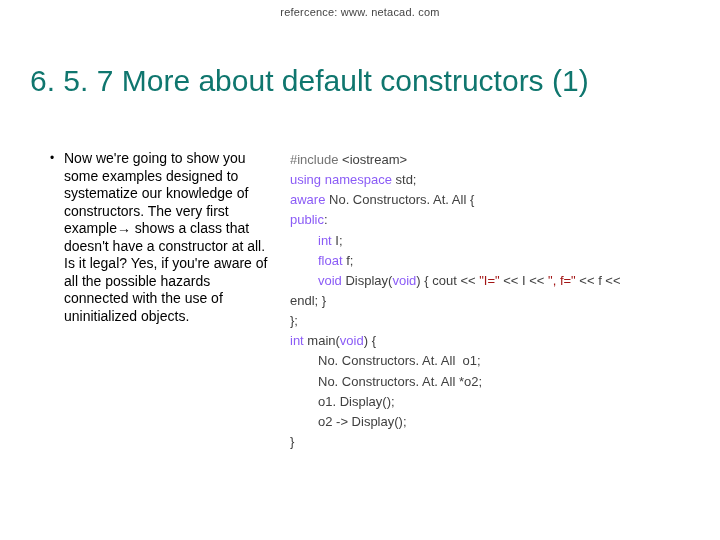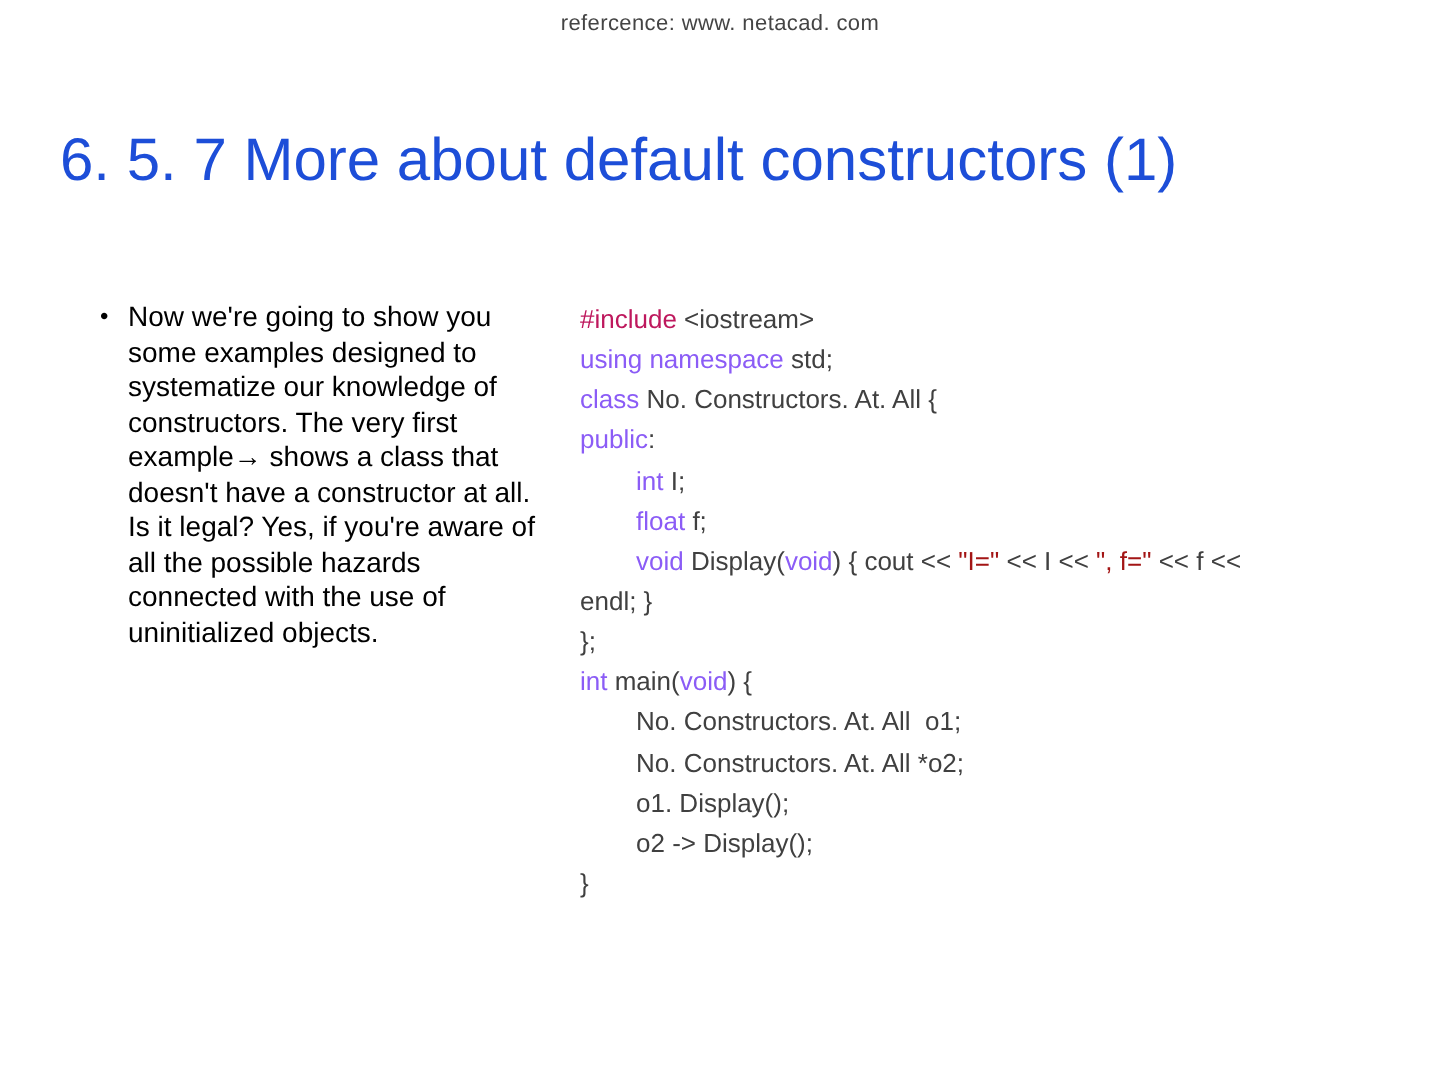--- a/index.html
+++ b/index.html
@@ -1,29 +1,29 @@
 <!DOCTYPE html>
 <html><head>
 <meta charset="utf-8">
 <style>
   * { margin: 0; padding: 0; box-sizing: border-box; }
   html, body { width: 720px; height: 540px; background: #fff; font-family: Arial, Helvetica, sans-serif; }
   .slide { width: 720px; height: 536px; position: relative; }
   .ref { position: absolute; top: 6px; left: 0; right: 0; text-align: center; font-size: 11px; color: #444; letter-spacing: 0.2px; }
-  .title { position: absolute; top: 64px; left: 30px; right: 30px; font-size: 30px; color: #1d4ed8; font-weight: 400; }
+  .title { position: absolute; top: 64px; left: 30px; right: 30px; font-size: 30px; color: #0f766e; font-weight: 400; }
   .body { position: absolute; top: 150px; left: 50px; right: 30px; display: flex; }
   .left { width: 220px; font-size: 14px; color: #000; line-height: 1.25; }
   .bullet-item { display: flex; }
   .bullet { width: 14px; flex: 0 0 14px; font-size: 12px; line-height: 1.35; color: #000; }
   .bullet-text { flex: 1; }
   .bullet-text .lead { }
   .right { flex: 1; padding-left: 20px; font-size: 13px; line-height: 1.55; font-family: Arial, Helvetica, sans-serif; }
   .code-line { white-space: pre; }
   .ind1 { padding-left: 28px; }
-  .kw-green { color: #be185d; }
+  .kw-green { color: #737373; }
   .kw-blue  { color: #8b5cf6; }
   .txt      { color: #404040; }
   .str      { color: #a31515; }
 </style>
 </head>
 <body>
 <div class="slide">
 
 <div class="ref">refercence: www. netacad. com</div>
 
@@ -33,21 +33,21 @@
   <div class="left">
     <div class="bullet-item">
       <div class="bullet">•</div>
       <div class="bullet-text"><span class="lead">Now we're going to</span><span> show you some examples designed to systematize our knowledge of constructors. The very first example→ shows a class that doesn't have a constructor at all. Is it legal? Yes, if you're aware of all the possible hazards connected with the use of uninitialized objects.</span></div>
     </div>
   </div>
 
   <div class="right">
     <div class="code-line"><span class="kw-green">#include </span><span class="txt">&lt;iostream&gt;</span></div>
     <div class="code-line"><span class="kw-blue">using namespace </span><span class="txt">std;</span></div>
-    <div class="code-line"><span class="kw-blue">class </span><span class="txt">No. Constructors. At. All {</span></div>
+    <div class="code-line"><span class="kw-blue">aware </span><span class="txt">No. Constructors. At. All {</span></div>
     <div class="code-line"><span class="kw-blue">public</span><span class="txt">:</span></div>
     <div class="code-line ind1"><span class="kw-blue">int </span><span class="txt">I;</span></div>
     <div class="code-line ind1"><span class="kw-blue">float </span><span class="txt">f;</span></div>
     <div class="code-line ind1"><span class="kw-blue">void </span><span class="txt">Display(</span><span class="kw-blue">void</span><span class="txt">) { cout &lt;&lt; </span><span class="str">"I="</span><span class="txt"> &lt;&lt; I &lt;&lt; </span><span class="str">", f="</span><span class="txt"> &lt;&lt; f &lt;&lt;</span></div>
     <div class="code-line"><span class="txt">endl; }</span></div>
     <div class="code-line"><span class="txt">};</span></div>
     <div class="code-line"><span class="kw-blue">int </span><span class="txt">main(</span><span class="kw-blue">void</span><span class="txt">) {</span></div>
     <div class="code-line ind1"><span class="txt">No. Constructors. At. All  o1;</span></div>
     <div class="code-line ind1"><span class="txt">No. Constructors. At. All *o2;</span></div>
     <div class="code-line ind1"><span class="txt">o1. Display();</span></div>

